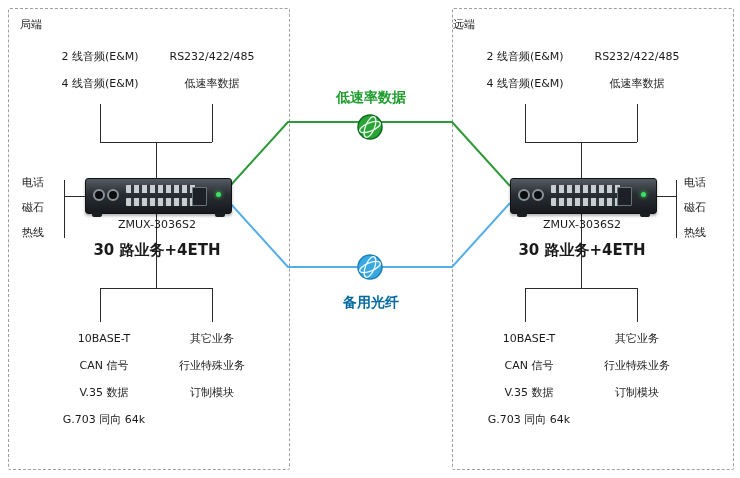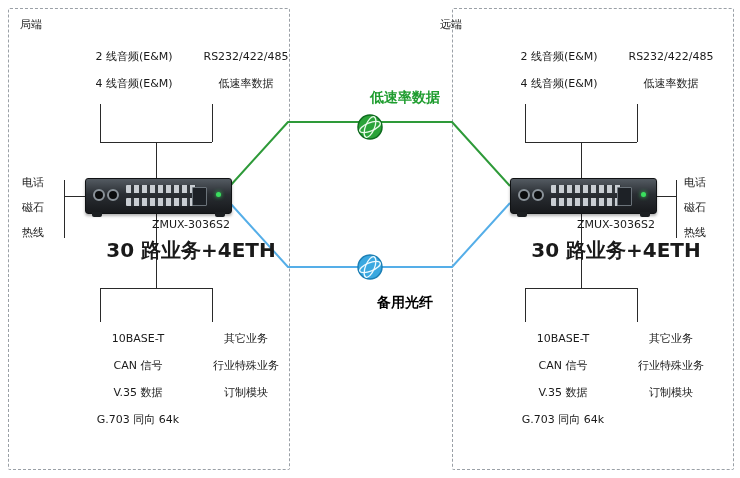--- a/index.html
+++ b/index.html
@@ -5,22 +5,22 @@
   html,body{margin:0;padding:0;}
   body{
     width:740px;height:478px;background:#ffffff;position:relative;
     font-family:"DejaVu Sans","Liberation Sans",sans-serif;color:#1a1a1a;
     overflow:hidden;
   }
   .stage{position:absolute;left:0;top:0;width:740px;height:478px;}
   .panel{position:absolute;border:1px dashed #9aa0a6;border-radius:2px;background:#fff;}
   svg.lines{position:absolute;left:0;top:0;}
   .txt{position:absolute;font-size:11px;white-space:nowrap;line-height:18px;}
-  .center{transform:translateX(-50%);margin-left:34px;}
-  .bold{font-weight:bold;font-size:20px;}
+  .center{transform:translateX(-50%);}
+  .bold{font-weight:bold;font-size:15px;}
   .fiber-label{font-size:14px;font-weight:bold;}
   
   .device{
     position:absolute;top:178px;width:145px;height:34px;
     background:linear-gradient(#545b62,#2a2e33 45%,#17191c);
     border:1px solid #101214;border-radius:3px;
     box-shadow:0 2px 3px rgba(0,0,0,.3);
   }
   .d-circ{position:absolute;width:8px;height:8px;border-radius:50%;
     background:#0b0c0d;border:2px solid #8a9299;top:10px;}
@@ -83,21 +83,21 @@
     </g>
 
     <g>
       <circle cx="370" cy="267" r="12" fill="#3aa8e0" stroke="#1c7fb5" stroke-width="1.5"></circle>
       <ellipse cx="370" cy="267" rx="11" ry="4.2" fill="none" stroke="#eefaff" stroke-width="1.3" transform="rotate(-22 370 267)"></ellipse>
       <ellipse cx="370" cy="267" rx="4.5" ry="11" fill="none" stroke="#eefaff" stroke-width="1.3" transform="rotate(22 370 267)"></ellipse>
     </g>
   </svg>
 
   <div class="txt center fiber-label" style="left: 371px; top: 88px; color: rgb(31, 157, 47);">低速率数据</div>
-  <div class="txt center fiber-label" style="left: 371px; top: 293px; color: #000000;">备用光纤</div>
+  <div class="txt center fiber-label" style="left: 371px; top: 293px; color: #0369a1;">备用光纤</div>
 
   <div class="txt" style="left:20px;top:16px;">局端</div>
 
   <div class="txt center" style="left:100px;top:48px;">2 线音频(E&amp;M)</div>
   <div class="txt center" style="left:100px;top:75px;">4 线音频(E&amp;M)</div>
   <div class="txt center" style="left:212px;top:48px;">RS232/422/485</div>
   <div class="txt center" style="left:212px;top:75px;">低速率数据</div>
 
   <div class="device" style="left:85px;">
     <span class="d-circ c1"></span>
@@ -118,21 +118,21 @@
   <div class="txt" style="left:22px;top:224px;">热线</div>
 
   <div class="txt center" style="left:104px;top:330px;">10BASE-T</div>
   <div class="txt center" style="left:104px;top:357px;">CAN 信号</div>
   <div class="txt center" style="left:104px;top:384px;">V.35 数据</div>
   <div class="txt center" style="left:104px;top:411px;">G.703 同向 64k</div>
   <div class="txt center" style="left:212px;top:330px;">其它业务</div>
   <div class="txt center" style="left:212px;top:357px;">行业特殊业务</div>
   <div class="txt center" style="left:212px;top:384px;">订制模块</div>
 
-  <div class="txt" style="left:440px;top:16px;">远端</div>
+  <div class="txt" style="left:453px;top:16px;">远端</div>
 
   <div class="txt center" style="left:525px;top:48px;">2 线音频(E&amp;M)</div>
   <div class="txt center" style="left:525px;top:75px;">4 线音频(E&amp;M)</div>
   <div class="txt center" style="left:637px;top:48px;">RS232/422/485</div>
   <div class="txt center" style="left:637px;top:75px;">低速率数据</div>
 
   <div class="device" style="left:510px;">
     <span class="d-circ c1"></span>
     <span class="d-circ c2"></span>
     <span class="d-ports p1"></span>

